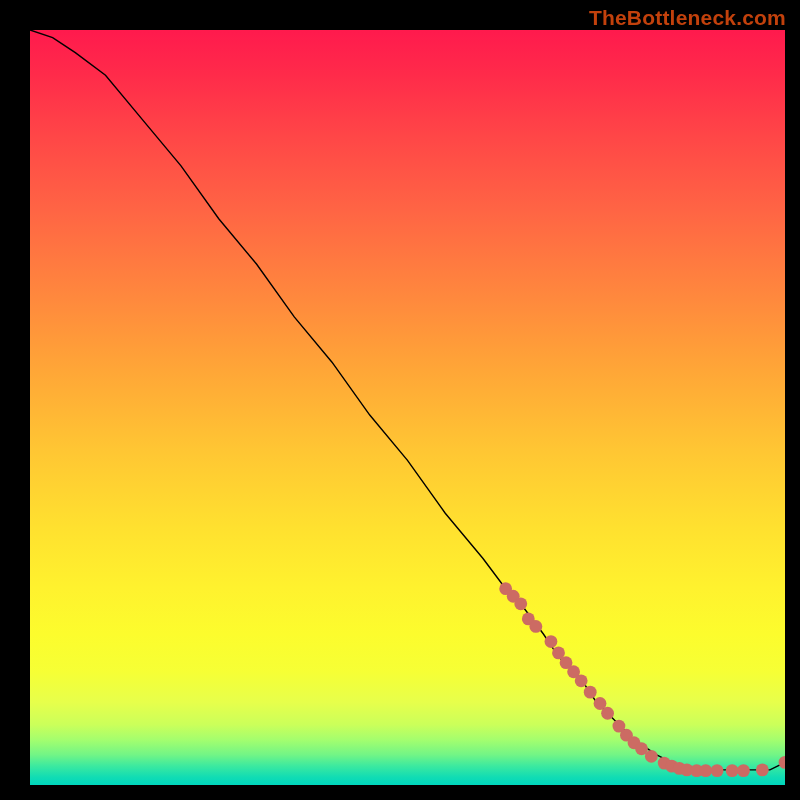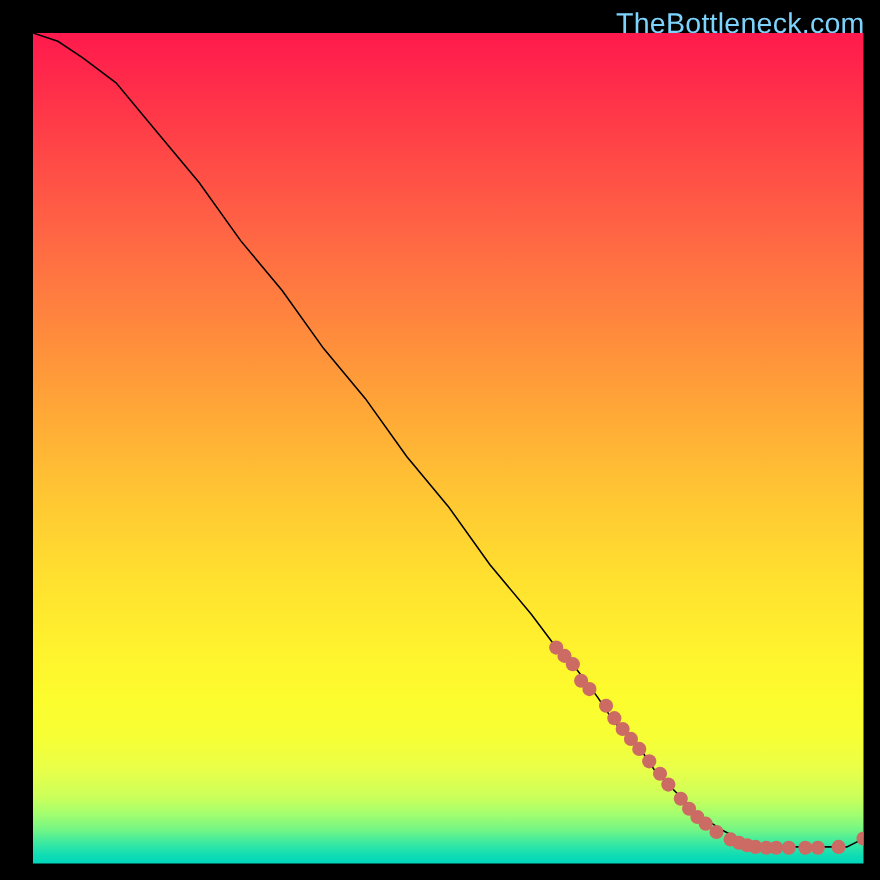--- a/index.html
+++ b/index.html
@@ -52,24 +52,24 @@
   .curve {
     position: absolute;
     inset: 0;
     width: 100%;
     height: 100%;
   }
   .watermark {
     position: absolute;
     top: 6px;
     right: 14px;
-    color: #7dd3fc;
-    font-size: 26px;
+    color: #c2410c;
+    font-size: 21px;
     letter-spacing: 0.2px;
-    font-weight: 400;
+    font-weight: 700;
   }
 </style>
 </head>
 <body>
 
 <div class="stage">
   <div class="watermark">TheBottleneck.com</div>
 
   <div class="plot">
     <div class="gradient"></div>

